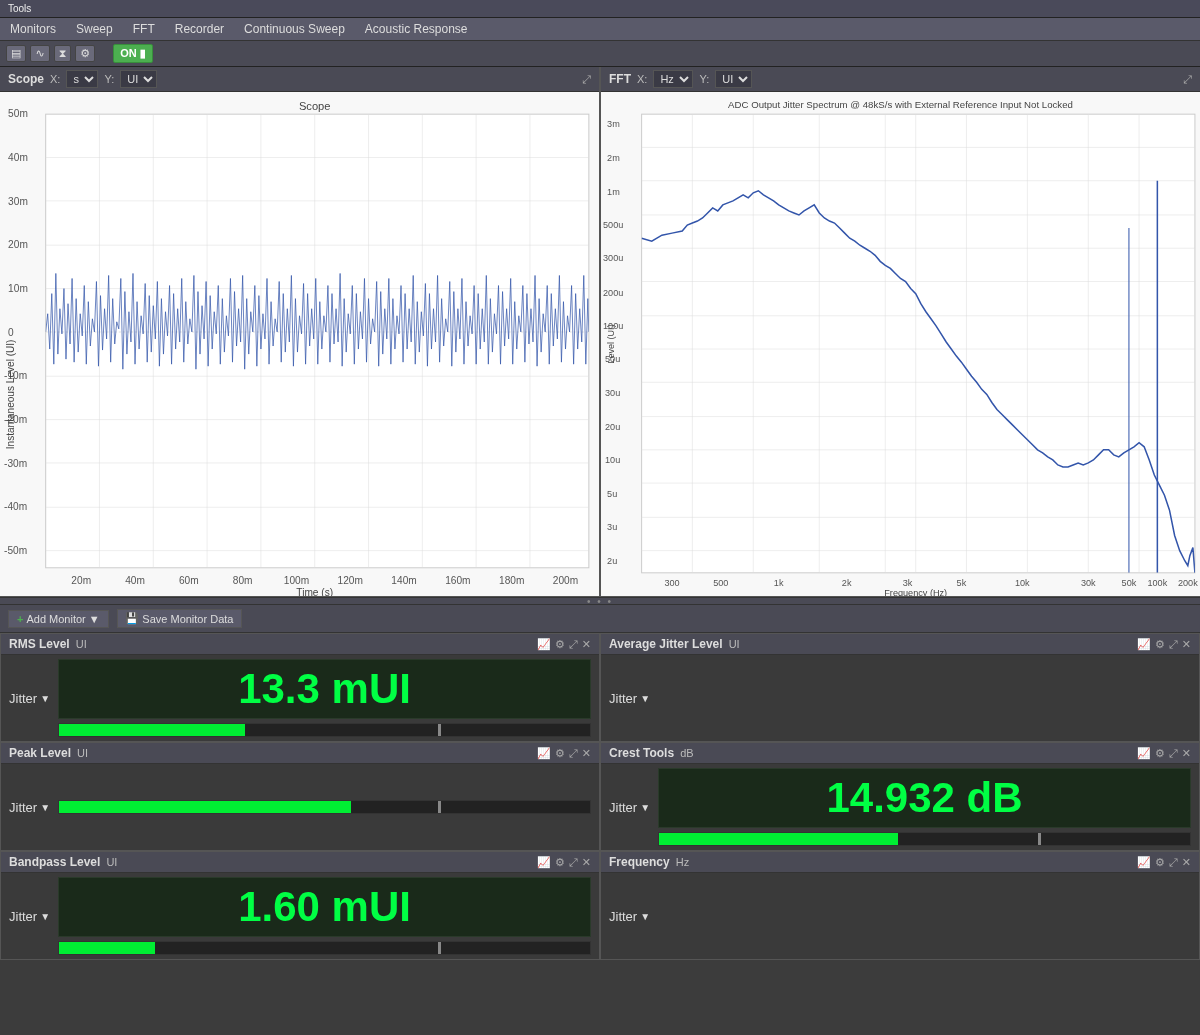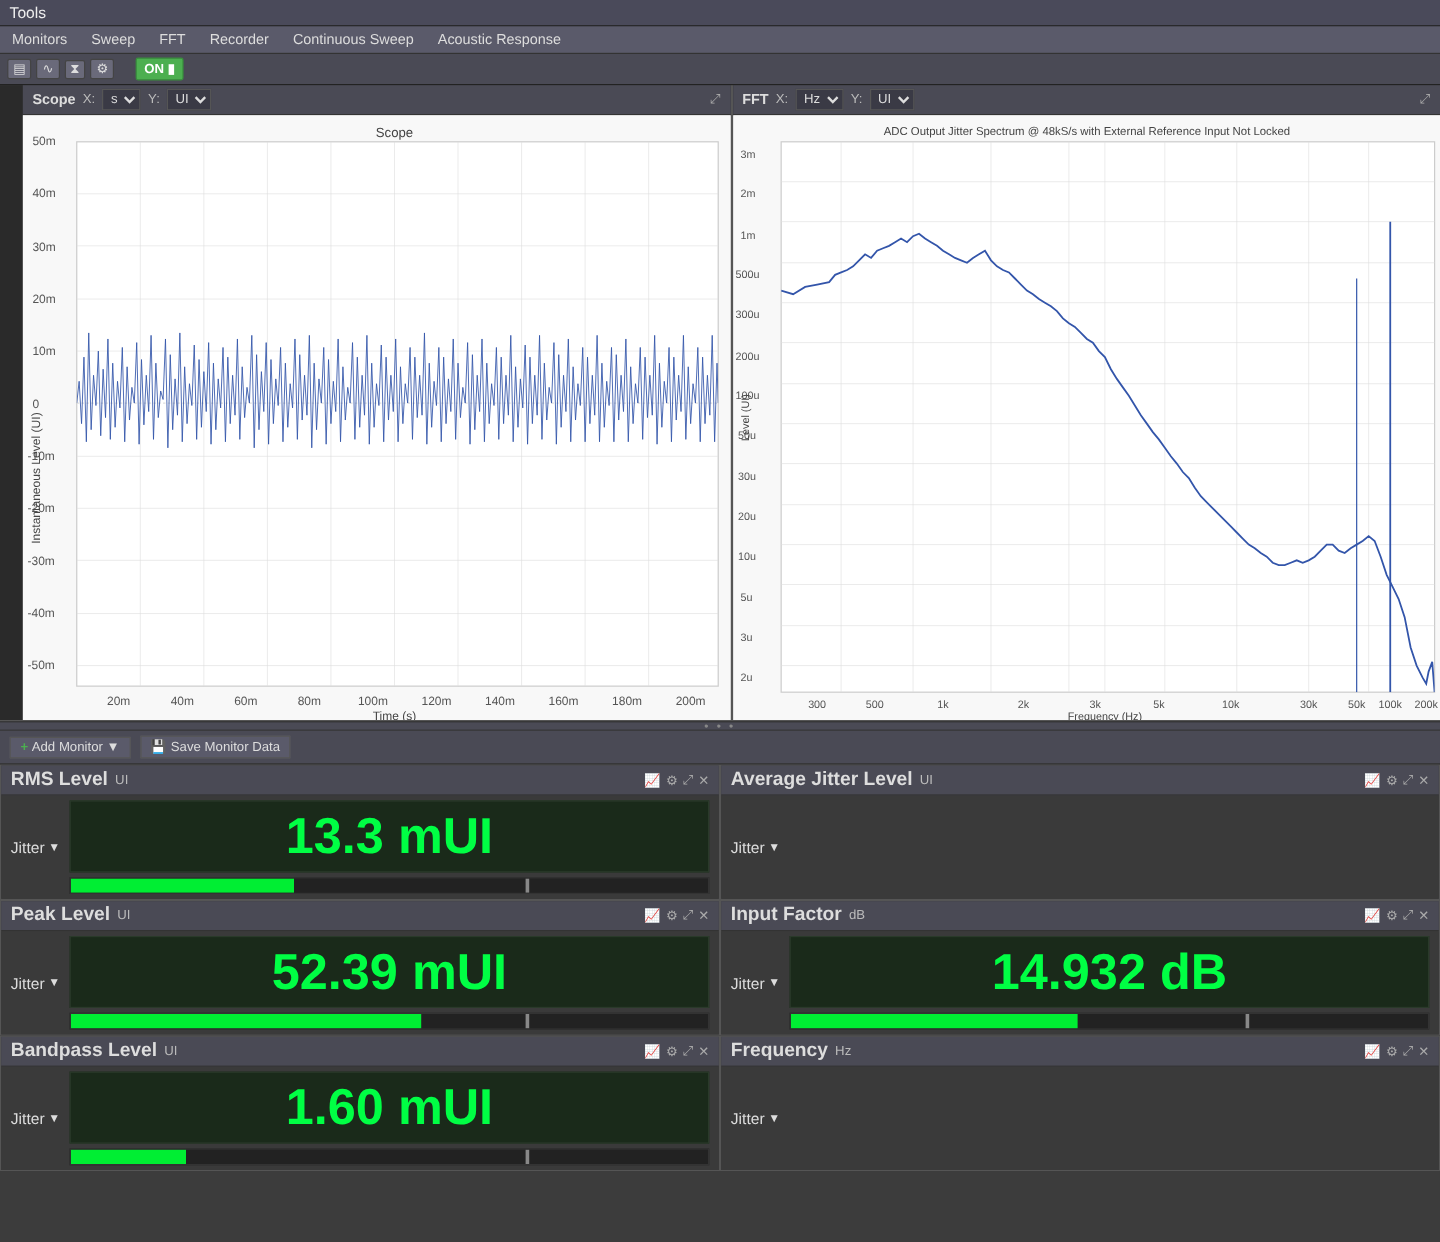--- a/index.html
+++ b/index.html
@@ -1,34 +1,34 @@
 <!DOCTYPE html>
 <html><head>
   <meta charset="utf-8">
   <style>
     * { box-sizing: border-box; margin: 0; padding: 0; }
     body { background: #3c3c3c; font-family: Arial, sans-serif; font-size: 12px; color: #ddd; width: 1200px; height: 1035px; overflow: hidden; }
 
     
-    #title-bar { background: #4a4a5a; padding: 3px 8px; font-size: 13px; color: #eee; border-bottom: 1px solid #222; }
+    #title-bar { background: #4a4a5a; padding: 3px 8px; font-size: 10px; color: #eee; border-bottom: 1px solid #222; }
 
     
     #menu-bar { background: #5a5a6a; padding: 2px 0; display: flex; align-items: flex-end; border-bottom: 1px solid #333; }
     .menu-item { padding: 2px 10px; font-size: 12px; color: #ddd; cursor: pointer; }
 
     
     #toolbar { background: #4a4a55; padding: 3px 6px; display: flex; align-items: center; gap: 4px; border-bottom: 1px solid #222; }
     .toolbar-btn { background: #6a6a7a; border: 1px solid #444; color: #ddd; padding: 1px 4px; font-size: 11px; cursor: pointer; border-radius: 2px; }
     .toolbar-on { background: #4caf50; color: white; font-weight: bold; border: 1px solid #388e3c; padding: 2px 6px; border-radius: 2px; font-size: 11px; margin-left: 14px; }
 
     
     #charts-section { display: flex; background: #2a2a2a; height: 530px; border-bottom: 1px solid #555; }
 
     
-    #scope-panel { flex: 1; border-right: 2px solid #555; display: flex; flex-direction: column; margin-left: 19px; }
+    #scope-panel { flex: 1; border-right: 2px solid #555; display: flex; flex-direction: column; }
     #fft-panel { flex: 1; display: flex; flex-direction: column; }
 
     .chart-header { background: #4a4a55; padding: 3px 8px; display: flex; align-items: center; gap: 6px; border-bottom: 1px solid #333; font-size: 11px; }
     .chart-title { font-weight: bold; font-size: 12px; }
     .axis-label { font-size: 11px; color: #bbb; }
     select.axis-select { background: #3a3a45; border: 1px solid #555; color: #ddd; font-size: 11px; padding: 1px 2px; }
     .expand-btn { margin-left: auto; cursor: pointer; color: #aaa; font-size: 11px; }
 
     .chart-area { flex: 1; position: relative; background: #f5f5f5; overflow: hidden; }
     svg.chart-svg { width: 100%; height: 100%; }
@@ -40,21 +40,21 @@
     
     #monitor-bar { background: #4a4a55; padding: 4px 8px; display: flex; align-items: center; gap: 8px; border-bottom: 1px solid #333; }
     .monitor-btn { background: #5a5a6a; border: 1px solid #555; color: #ddd; padding: 2px 8px; font-size: 11px; cursor: pointer; display: flex; align-items: center; gap: 3px; }
     .monitor-btn .plus { color: #4caf50; font-weight: bold; }
 
     
     #monitors-grid { display: grid; grid-template-columns: 1fr 1fr; flex: 1; background: #3a3a3a; overflow: hidden; }
 
     .monitor-cell { border: 1px solid #555; background: #3a3a3a; display: flex; flex-direction: column; }
     .monitor-cell-header { background: #4a4a55; padding: 3px 8px; display: flex; align-items: center; gap: 6px; border-bottom: 1px solid #333; font-size: 11px; }
-    .monitor-title { font-weight: bold; font-size: 16px; color: #ddd; }
+    .monitor-title { font-weight: bold; font-size: 12px; color: #ddd; }
     .monitor-unit { font-size: 11px; color: #bbb; }
     .monitor-controls { margin-left: auto; display: flex; gap: 4px; align-items: center; }
     .monitor-icon-btn { cursor: pointer; color: #aaa; font-size: 11px; }
 
     .monitor-body { flex: 1; display: flex; align-items: center; padding: 4px 8px; gap: 8px; background: #3a3a3a; }
     .jitter-label { color: #ddd; font-size: 13px; display: flex; align-items: center; gap: 3px; cursor: pointer; justify-content: center; }
     .jitter-arrow { font-size: 10px; }
 
     .meter-container { flex: 1; display: flex; flex-direction: column; gap: 4px; justify-content: space-between; }
     .value-display { background: #1a2a1a; flex: 1; display: flex; align-items: center; justify-content: center; font-size: 42px; font-weight: bold; color: #00ff44; font-family: 'Arial', sans-serif; border: 1px solid #2a3a2a; min-height: 60px; }
@@ -342,32 +342,31 @@
           <span class="monitor-icon-btn">⤢</span>
           <span class="monitor-icon-btn">✕</span>
         </span>
       </div>
       <div class="monitor-body">
         <div class="jitter-label">
           <span>Jitter</span>
           <span class="jitter-arrow">▼</span>
         </div>
         <div class="meter-container">
-          <div class="value-display">52.39 mUI</div>
           <div class="progress-bar-container">
             <div class="progress-bar-fill" style="width:55%"></div>
             <div class="progress-bar-marker" style="right:28%"></div>
           </div>
         </div>
       </div>
     </div>
 
     <div class="monitor-cell">
       <div class="monitor-cell-header">
-        <span class="monitor-title">Input Factor</span>
+        <span class="monitor-title">Crest Tools</span>
         <span class="monitor-unit">dB</span>
         <span class="monitor-controls">
           <span class="monitor-icon-btn">📈</span>
           <span class="monitor-icon-btn">⚙</span>
           <span class="monitor-icon-btn">⤢</span>
           <span class="monitor-icon-btn">✕</span>
         </span>
       </div>
       <div class="monitor-body">
         <div class="jitter-label">

